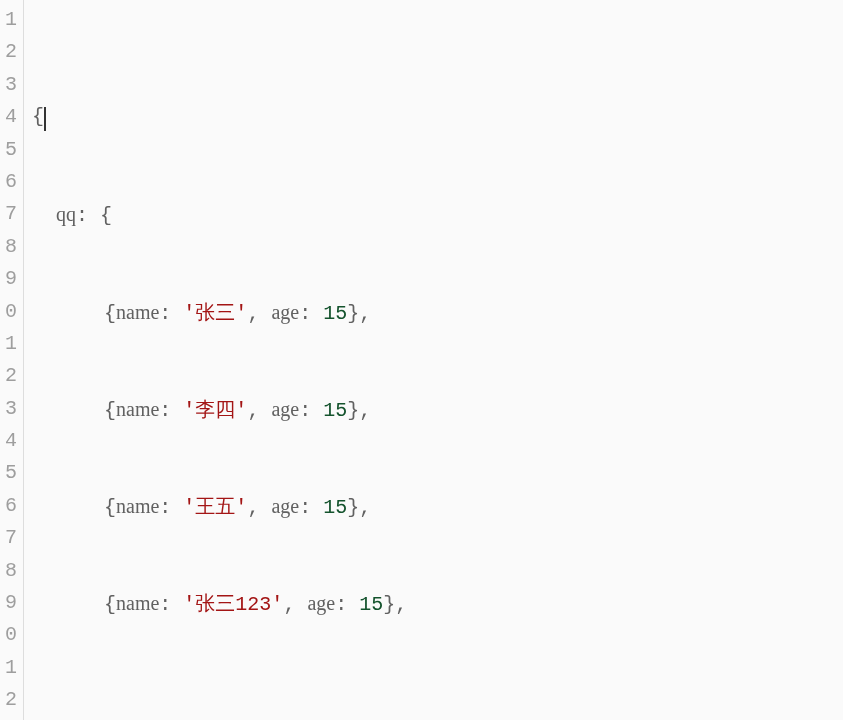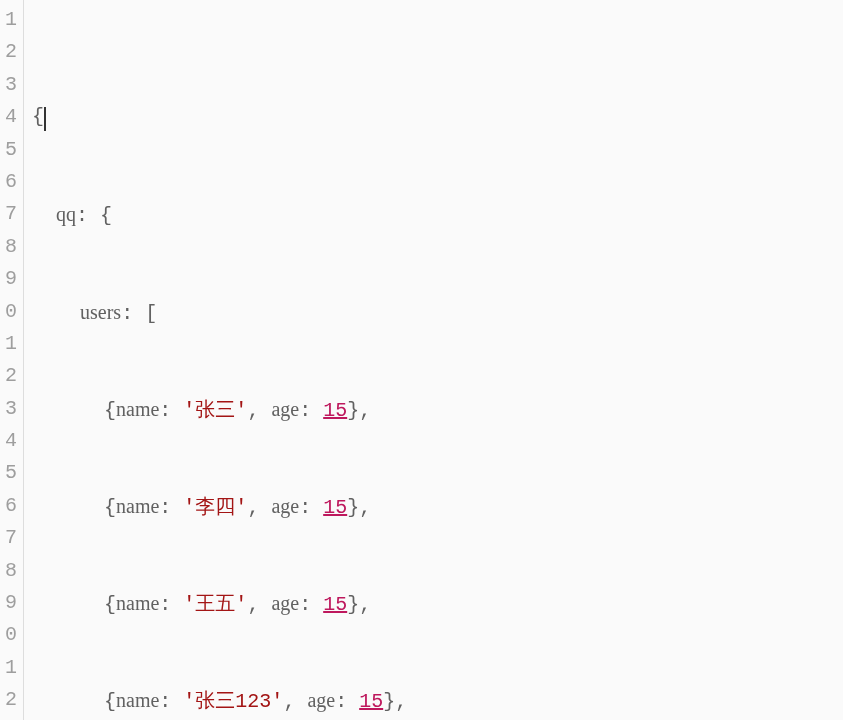--- a/index.html
+++ b/index.html
@@ -34,21 +34,21 @@
       white-space: pre;
       flex: 1;
       position: relative;
     }
     .code-line {
       height: 32.4px;
     }
     .key { color: #616161; font-family: Liberation Serif, serif; }
     .punct { color: #616161; }
     .string { color: #a31515; margin-top: 33px; }
-    .number { color: #be185d; text-decoration: underline; }
+    .number { color: #14532d; }
     .text-cursor {
       position: absolute;
       left: 20px;
       top: 107px;
       width: 1.5px;
       height: 24px;
       background: #333;
     }
   </style>
 </head>
@@ -76,21 +76,20 @@
     <div class="gutter-line">8</div>
     <div class="gutter-line">9</div>
     <div class="gutter-line">0</div>
     <div class="gutter-line">1</div>
     <div class="gutter-line">2</div>
   </div>
   <div class="code">
     <div class="text-cursor"></div>
     <div class="code-line"><span class="punct">{</span></div>
     <div class="code-line">  <span class="key">qq</span><span class="punct">: {</span></div>
-    <div class="code-line">    <span class="key">users</span><span class="punct">: [</span></div>
     <div class="code-line">      <span class="punct">{</span><span class="key">name</span><span class="punct">: </span><span class="string">'张三'</span><span class="punct">, </span><span class="key">age</span><span class="punct">: </span><span class="number">15</span><span class="punct">},</span></div>
     <div class="code-line">      <span class="punct">{</span><span class="key">name</span><span class="punct">: </span><span class="string">'李四'</span><span class="punct">, </span><span class="key">age</span><span class="punct">: </span><span class="number">15</span><span class="punct">},</span></div>
     <div class="code-line">      <span class="punct">{</span><span class="key">name</span><span class="punct">: </span><span class="string">'王五'</span><span class="punct">, </span><span class="key">age</span><span class="punct">: </span><span class="number">15</span><span class="punct">},</span></div>
     <div class="code-line">      <span class="punct">{</span><span class="key">name</span><span class="punct">: </span><span class="string">'张三123'</span><span class="punct">, </span><span class="key">age</span><span class="punct">: </span><span class="number">15</span><span class="punct">},</span></div>
     
     
     
     
     
     

